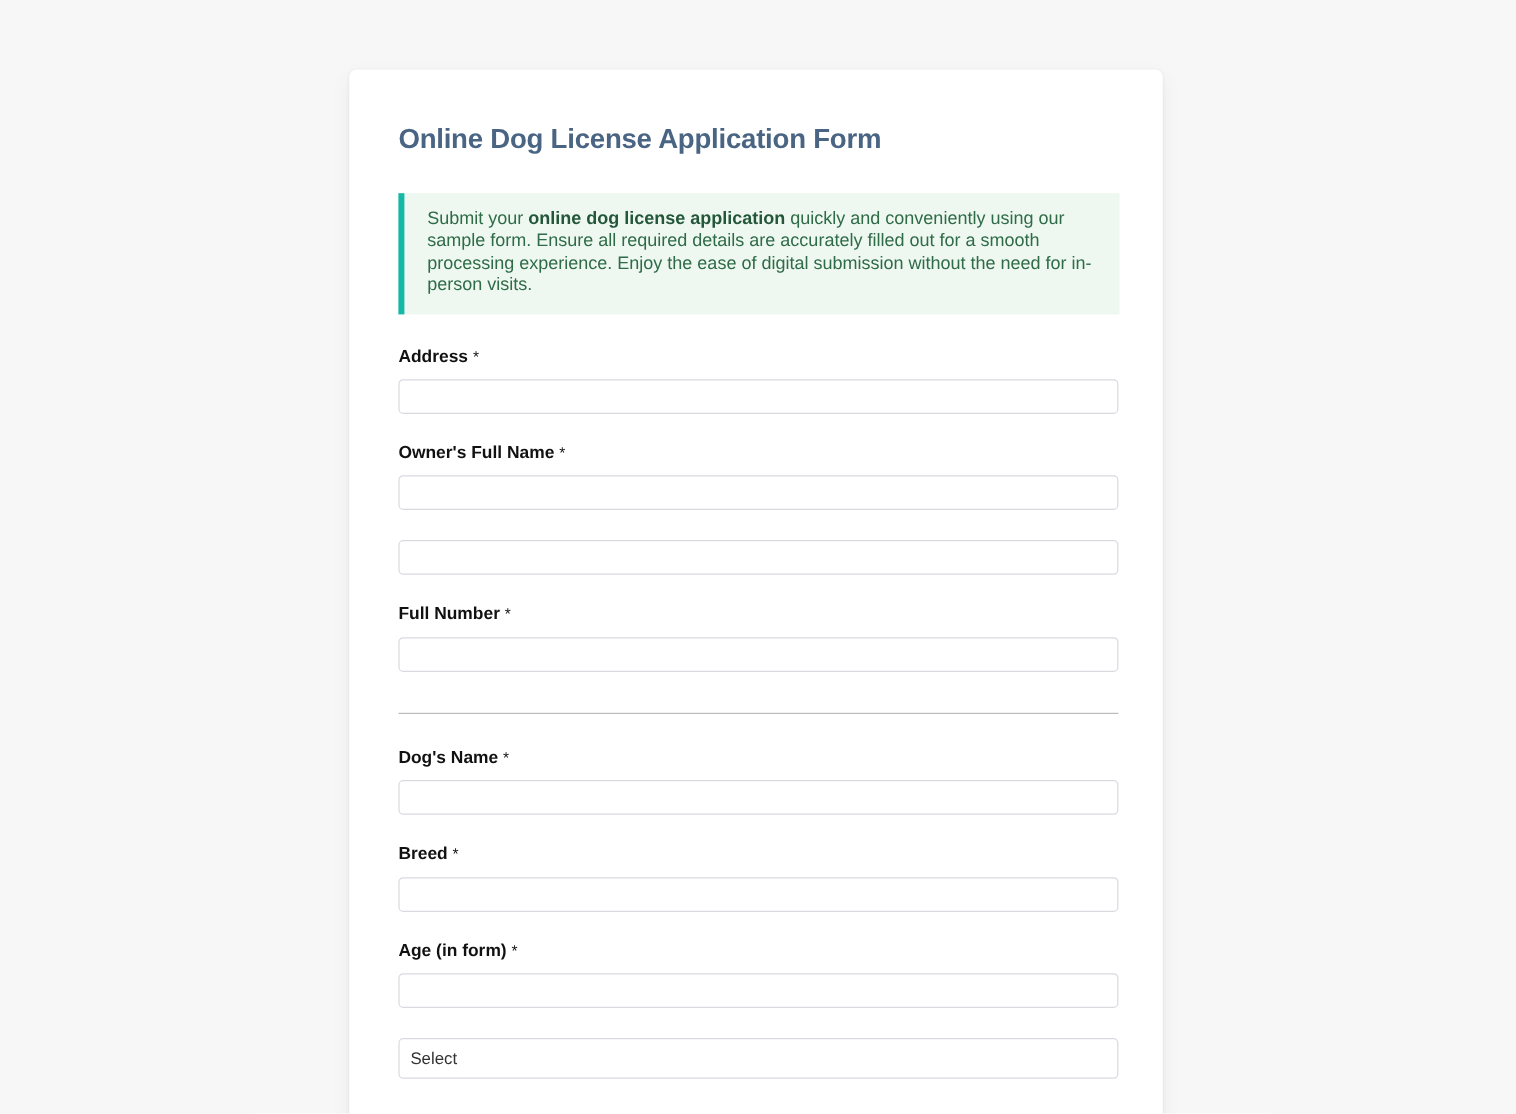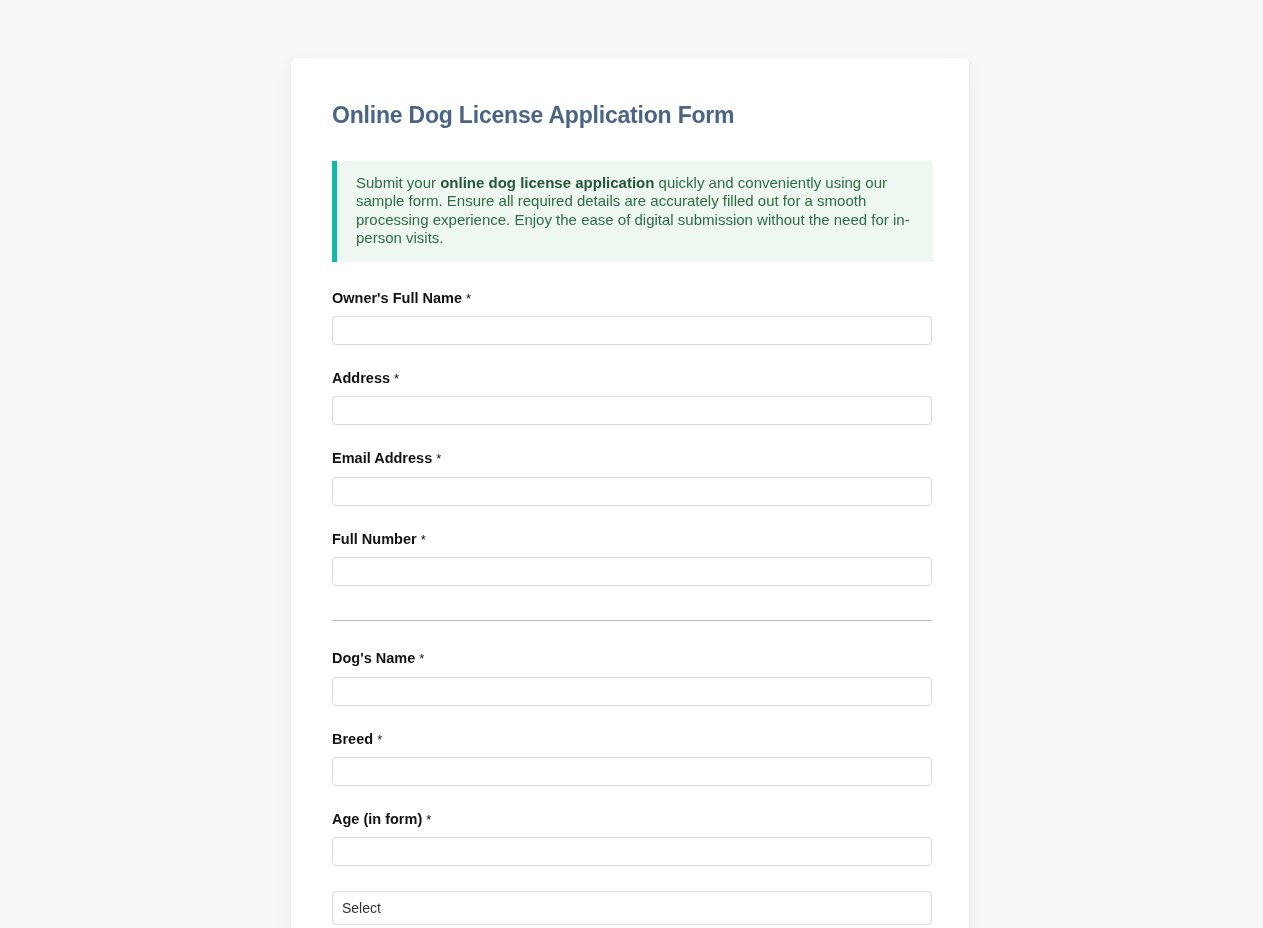--- a/index.html
+++ b/index.html
@@ -128,34 +128,32 @@
 <div class="page">
   <div class="card">
 
     <h1 class="page-title">Online Dog License Application Form</h1>
 
     <div class="info-box">
       <p class="info-box-text"><span>Submit your </span><b>online dog license application</b><span> quickly and conveniently using our sample form. Ensure all required details are accurately filled out for a smooth processing experience. Enjoy the ease of digital submission without the need for in-person visits.</span></p>
     </div>
 
     <div class="field">
+      <label class="field-label"><span>Address</span>
+        <span class="req-star">*</span></label>
+      <input class="text-input" type="text" placeholder="" style="">
+    </div>
+
+    <div class="field">
       <label class="field-label"><span>Owner's Full Name</span>
         <span class="req-star">*</span></label>
       <input class="text-input" type="text" placeholder="" style="">
     </div>
 
     <div class="field">
-      <label class="field-label"><span>Address</span>
-        <span class="req-star">*</span></label>
-      <input class="text-input" type="text" placeholder="" style="">
-    </div>
-
-    <div class="field">
-      <label class="field-label"><span>Email Address</span>
-        <span class="req-star">*</span></label>
       <input class="text-input" type="text" placeholder="" style="">
     </div>
 
     <div class="field">
       <label class="field-label"><span>Full Number</span>
         <span class="req-star">*</span></label>
       <input class="text-input" type="text" placeholder="" style="">
     </div>
 
     <hr class="divider">

